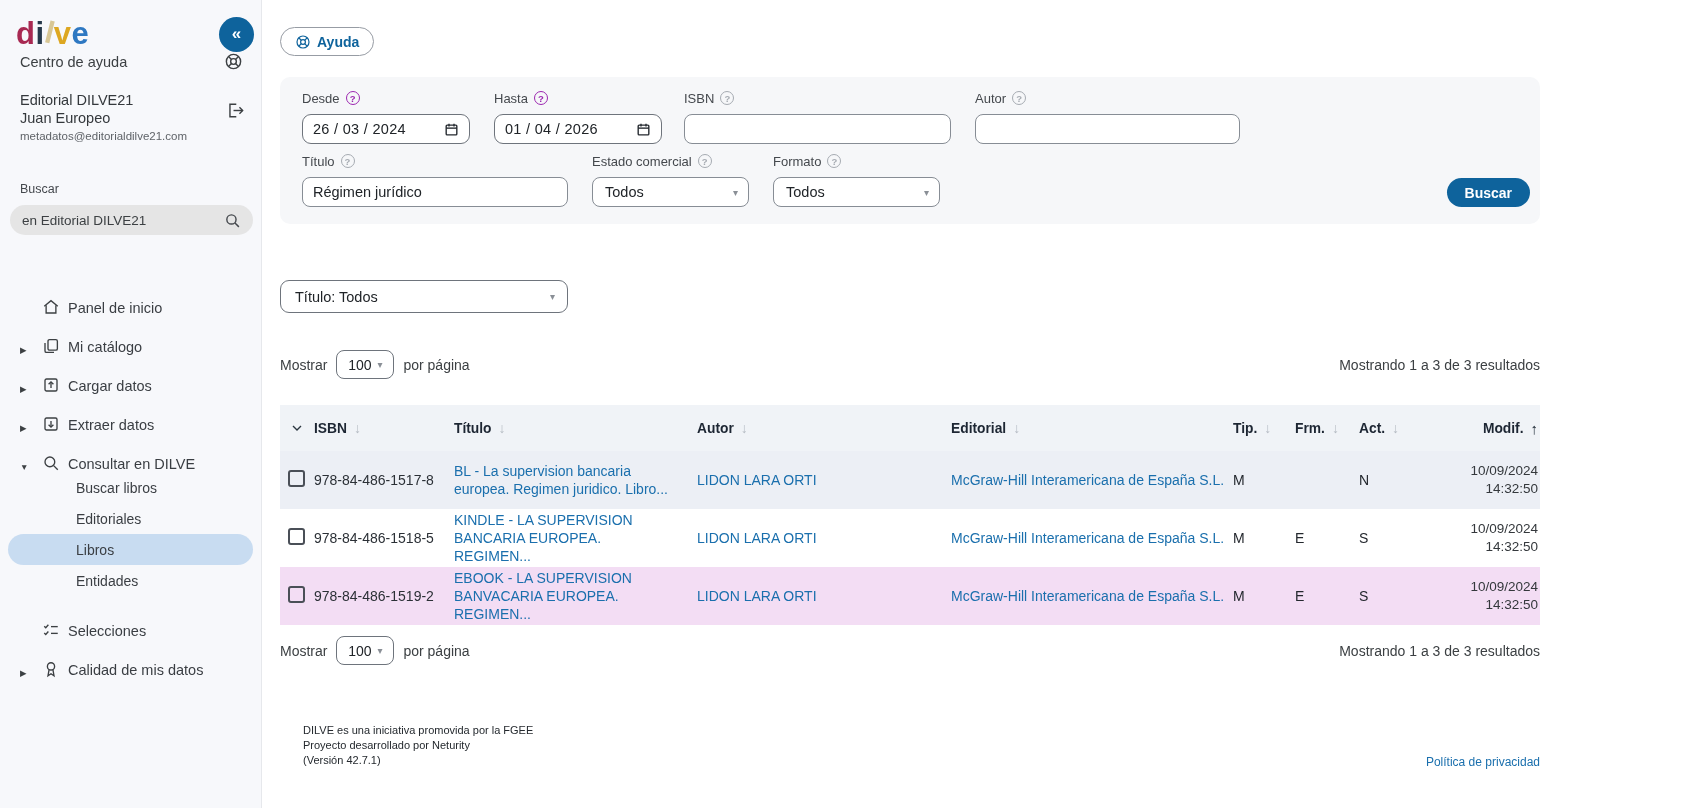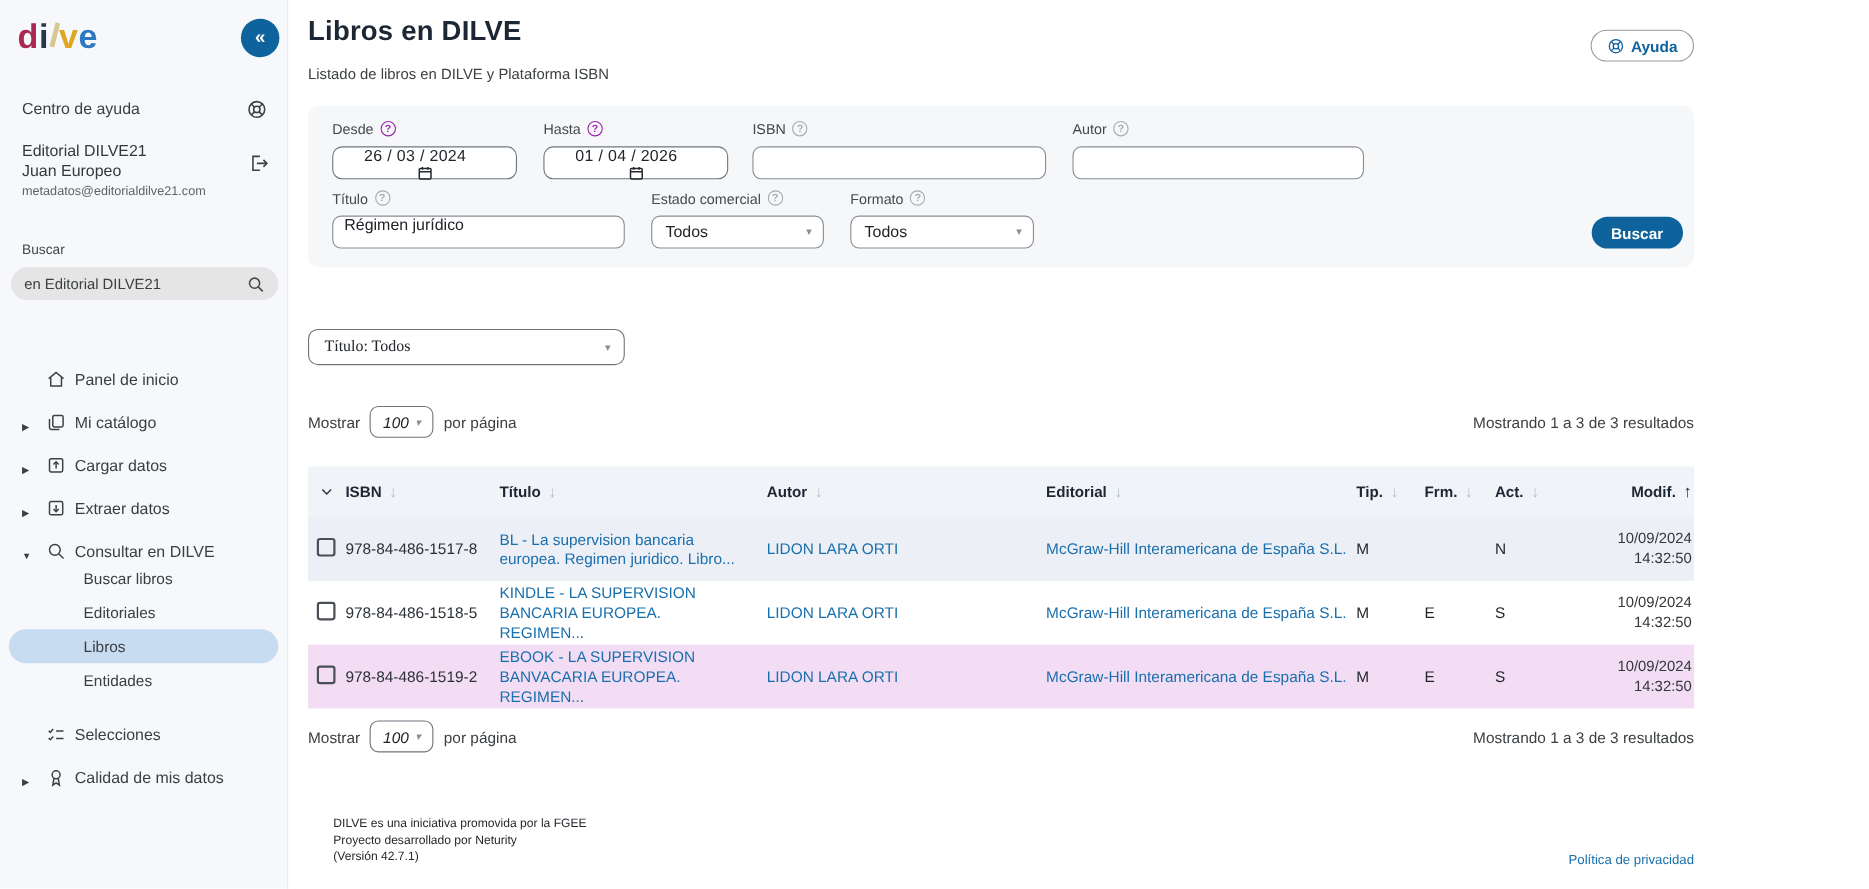--- a/index.html
+++ b/index.html
@@ -23,21 +23,21 @@
   .logo .l-l { color:#d8c795; transform:rotate(14deg) translateY(-1px); }
   .logo .l-v { color:#dda721; }
   .logo .l-e { color:#2e78c2; }
   .collapse-btn {
     position:absolute; top:17px; right:7px; width:35px; height:35px;
     border-radius:50%; background:#0e639c; color:#fff; border:none;
     font-size:17px; font-weight:700; display:flex; align-items:center;
     justify-content:center; cursor:pointer; padding-bottom:2px;
   }
   .side-row { display:flex; align-items:center; justify-content:space-between; padding:0 18px 0 20px; }
-  .help-center { margin-top:38px; }
+  .help-center { }
   .side-icon { width:19px; height:19px; color:#3c4043; flex-shrink:0; }
   .user-block { margin-top:20px; position:relative; padding:0 18px 0 20px; }
   .user-block .org, .user-block .uname { font-size:14.5px; color:#34383c; line-height:1.25; }
   .user-block .email { font-size:11.5px; color:#5f6368; margin-top:3px; }
   .logout-icon { position:absolute; right:16px; top:10px; }
   .buscar-label { margin-top:40px; padding-left:20px; font-size:12.5px; color:#44484d; }
   .search-pill {
     margin:9px 8px 0 10px; height:30px; background:#e5e5e5; border-radius:15px;
     display:flex; align-items:center; padding:0 12px; cursor:text;
   }
@@ -78,21 +78,21 @@
   .field { margin-right:24px; }
   .flabel { display:flex; gap:6px; font-size:13px; color:#44484d; height:18px; }
   .help {
     width:14px; height:14px; border-radius:50%; border:1.4px solid #a6abb2; color:#a6abb2;
     font-size:9.5px; font-weight:700; display:inline-flex; align-items:center; justify-content:center;
     cursor:pointer;
   }
   .help.purple { border-color:#9c27b0; color:#9c27b0; }
   .finput {
     margin-top:5px; height:30px; border:1px solid #878d95; border-radius:8px; background:#fff;
-    display:flex; align-items:center; padding:0 10px;flex-direction:column;
+    display:flex; align-items:center; padding:0 10px;
   }
   .finput input {
     border:none; outline:none; background:transparent; width:100%;
     font-family:"Liberation Sans",sans-serif; font-size:14.5px; color:#202428;
   }
   .finput.date { border:1.6px solid #6e747c; border-radius:9px; width:168px; justify-content:space-between; }
   .finput.date input { width:110px; letter-spacing:0.3px; }
   .finput.date svg { width:15px; height:15px; color:#24292f; flex-shrink:0; }
   .w-isbn { width:267px; }
   .w-autor { width:265px; }
@@ -109,31 +109,31 @@
   .buscar-btn {
     height:29px; padding:0 18px; border:none; border-radius:15px; background:#0e639c;
     color:#fff; font-size:14px; font-weight:700; cursor:pointer;
     font-family:"Liberation Sans",sans-serif;
   }
 
   
   .view-select {
     margin-top:56px; width:288px; height:33px; border:1.4px solid #6e747c; border-radius:9px;
     display:flex; align-items:center; justify-content:space-between; padding:0 12px 0 14px;
-    font-size:14.5px; color:#202428; cursor:pointer; background:#fff;font-family:Liberation Serif, serif;
+    font-size:14.5px; color:#202428; cursor:pointer; background:#fff;
   }
 
   
   .pag-row { display:flex; align-items:center; margin-top:37px; }
   .pag-row.bottom { margin-top:11px; }
   .pag-label { font-size:14px; color:#3c4043; }
   .pp-select {
     margin:0 9px; width:58px; height:29px; border:1.4px solid #6e747c; border-radius:8px;
     display:flex; align-items:center; justify-content:center; gap:6px; background:#fff;
-    font-size:14px; color:#202428; cursor:pointer;font-style:italic;
+    font-size:14px; color:#202428; cursor:pointer;
   }
   .pag-results { margin-left:auto; font-size:14px; color:#3c4043; }
 
   
   .tbl { margin-top:26px; }
   .trow, .thead {
     display:grid;
     grid-template-columns: 34px 140px 243px 254px 282px 62px 64px 68px 1fr;
     align-items:center;
   }
@@ -297,24 +297,20 @@
           </span>
         <span class="nav-label">Calidad de mis datos</span>
       </div>
     </div>
   </div>
 
   <div class="main">
     <div class="content">
 
       <div class="topbar">
-        <div>
-          <div class="page-title">Libros en DILVE</div>
-          <div class="page-subtitle">Listado de libros en DILVE y Plataforma ISBN</div>
-        </div>
         <button class="ayuda-btn">
           <svg viewBox="0 0 24 24" fill="none" stroke="currentColor" stroke-width="1.8">
             <circle cx="12" cy="12" r="9"></circle>
               <circle cx="12" cy="12" r="3.6"></circle>
             <line x1="6" y1="6" x2="9.5" y2="9.5"></line>
               <line x1="18" y1="6" x2="14.5" y2="9.5"></line>
             <line x1="6" y1="18" x2="9.5" y2="14.5"></line>
               <line x1="18" y1="18" x2="14.5" y2="14.5"></line>
           </svg>
           <span>Ayuda</span>

